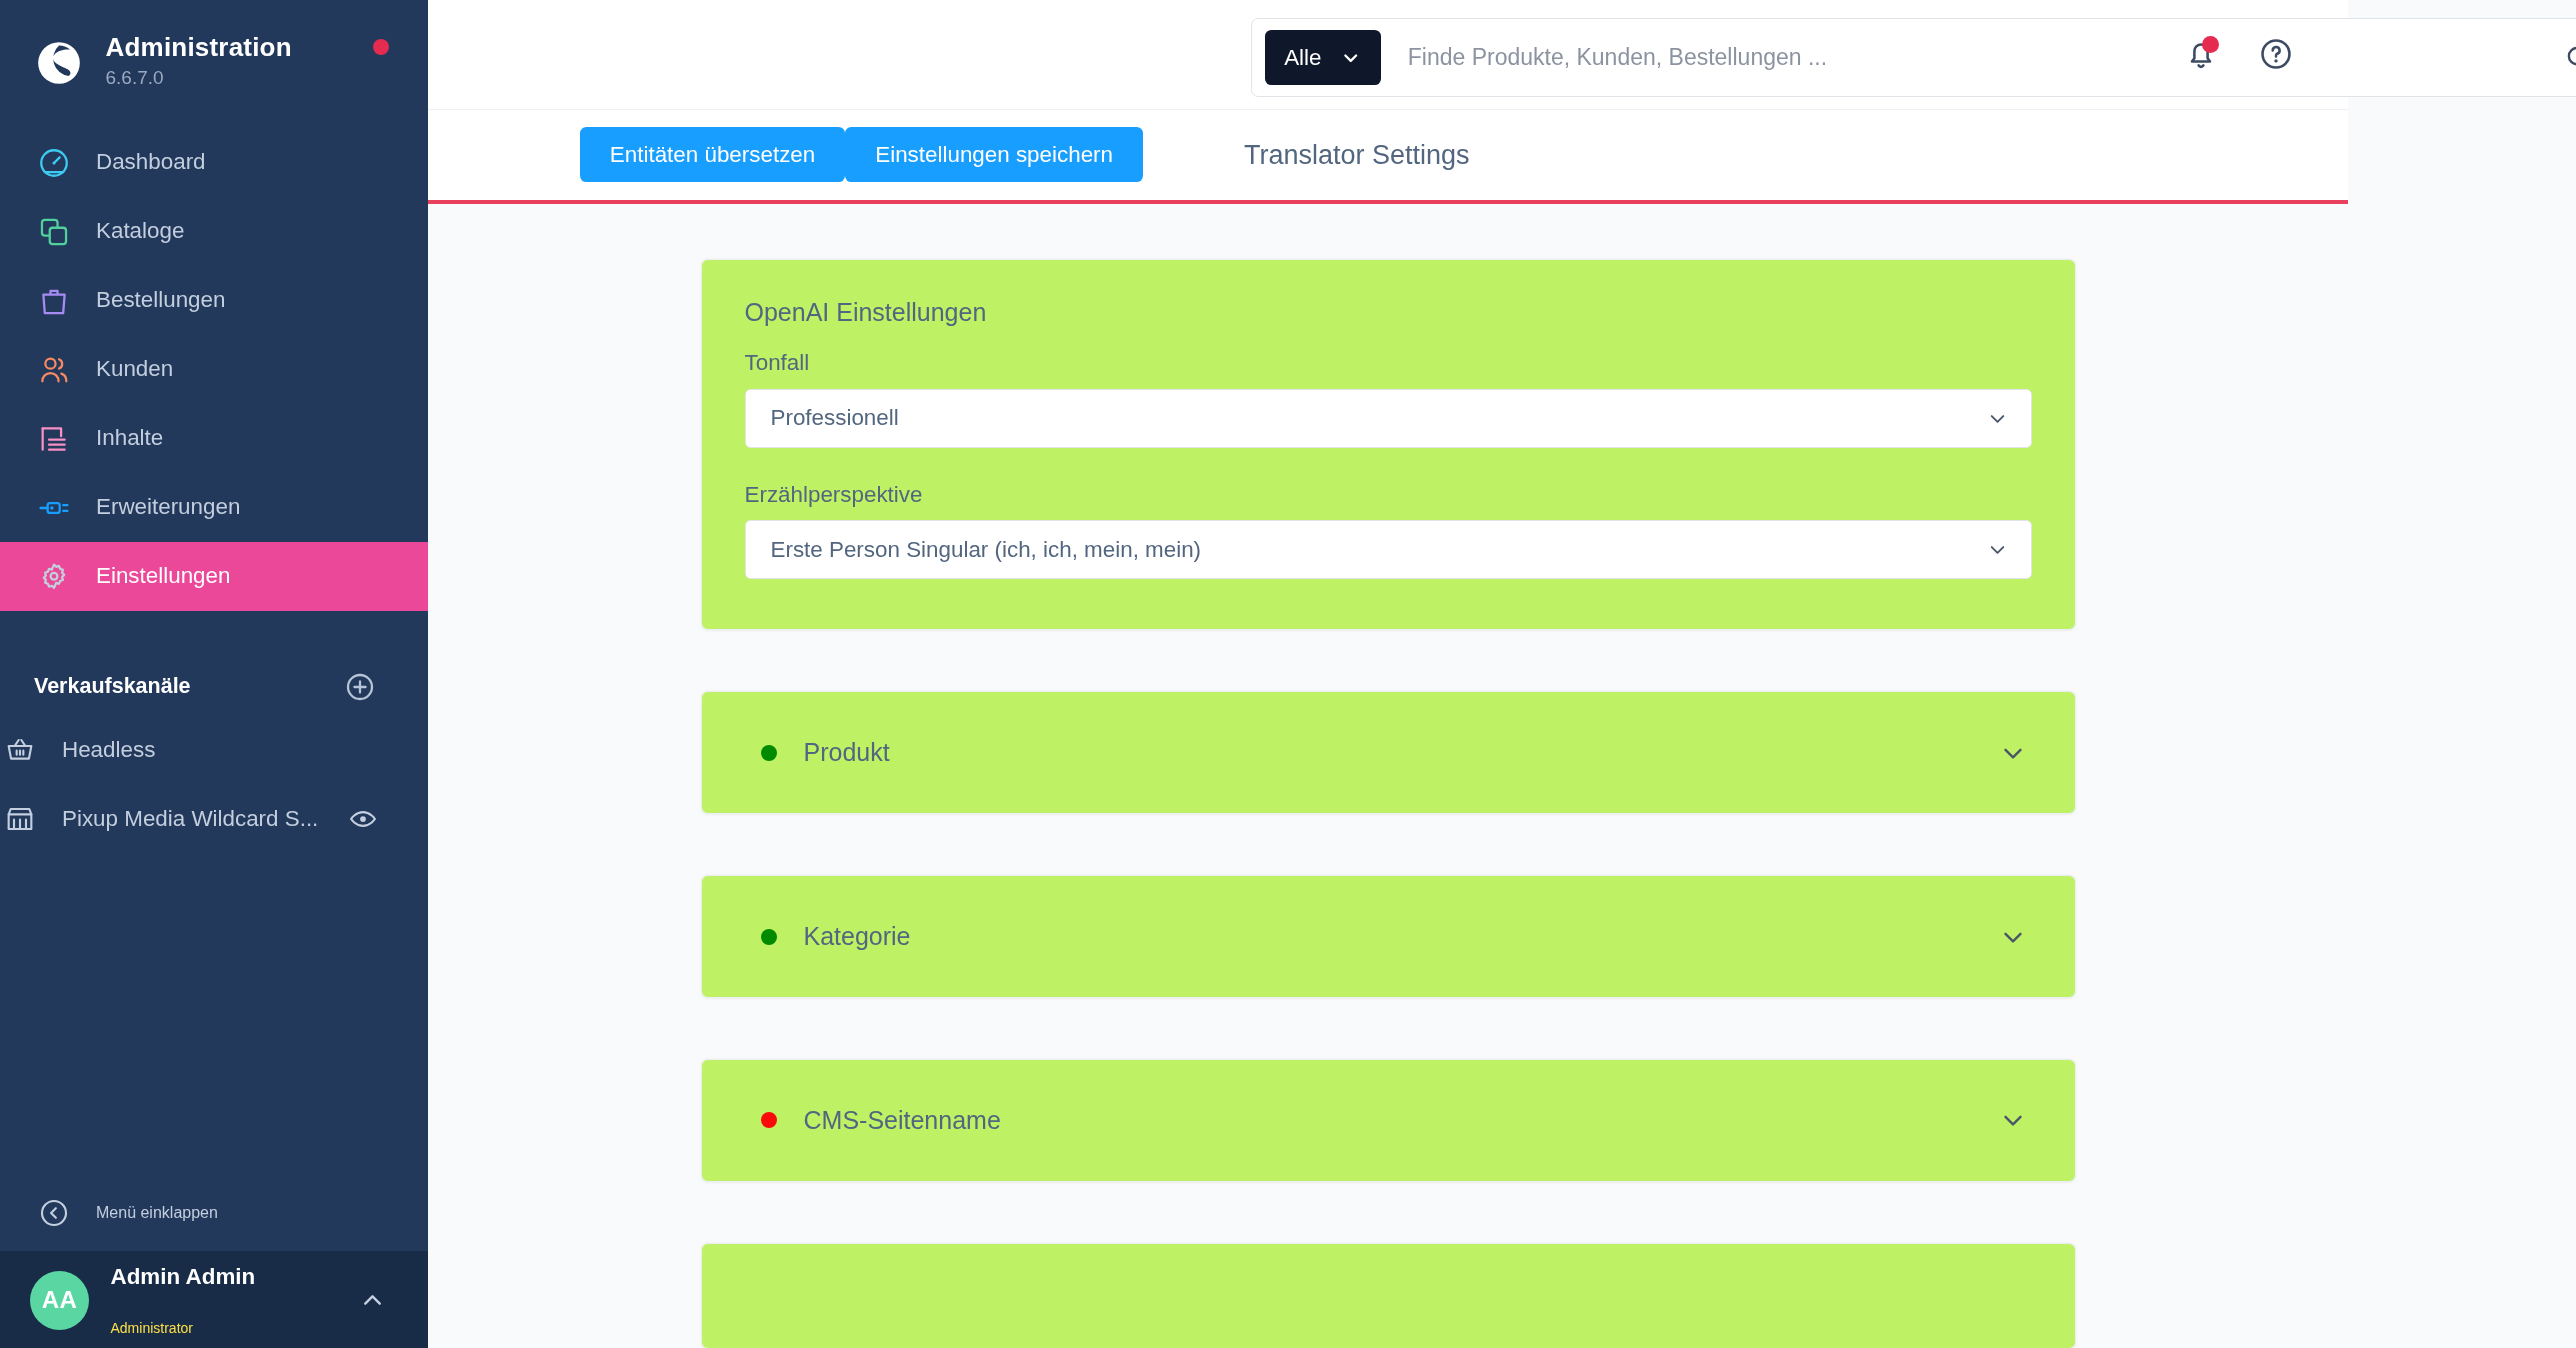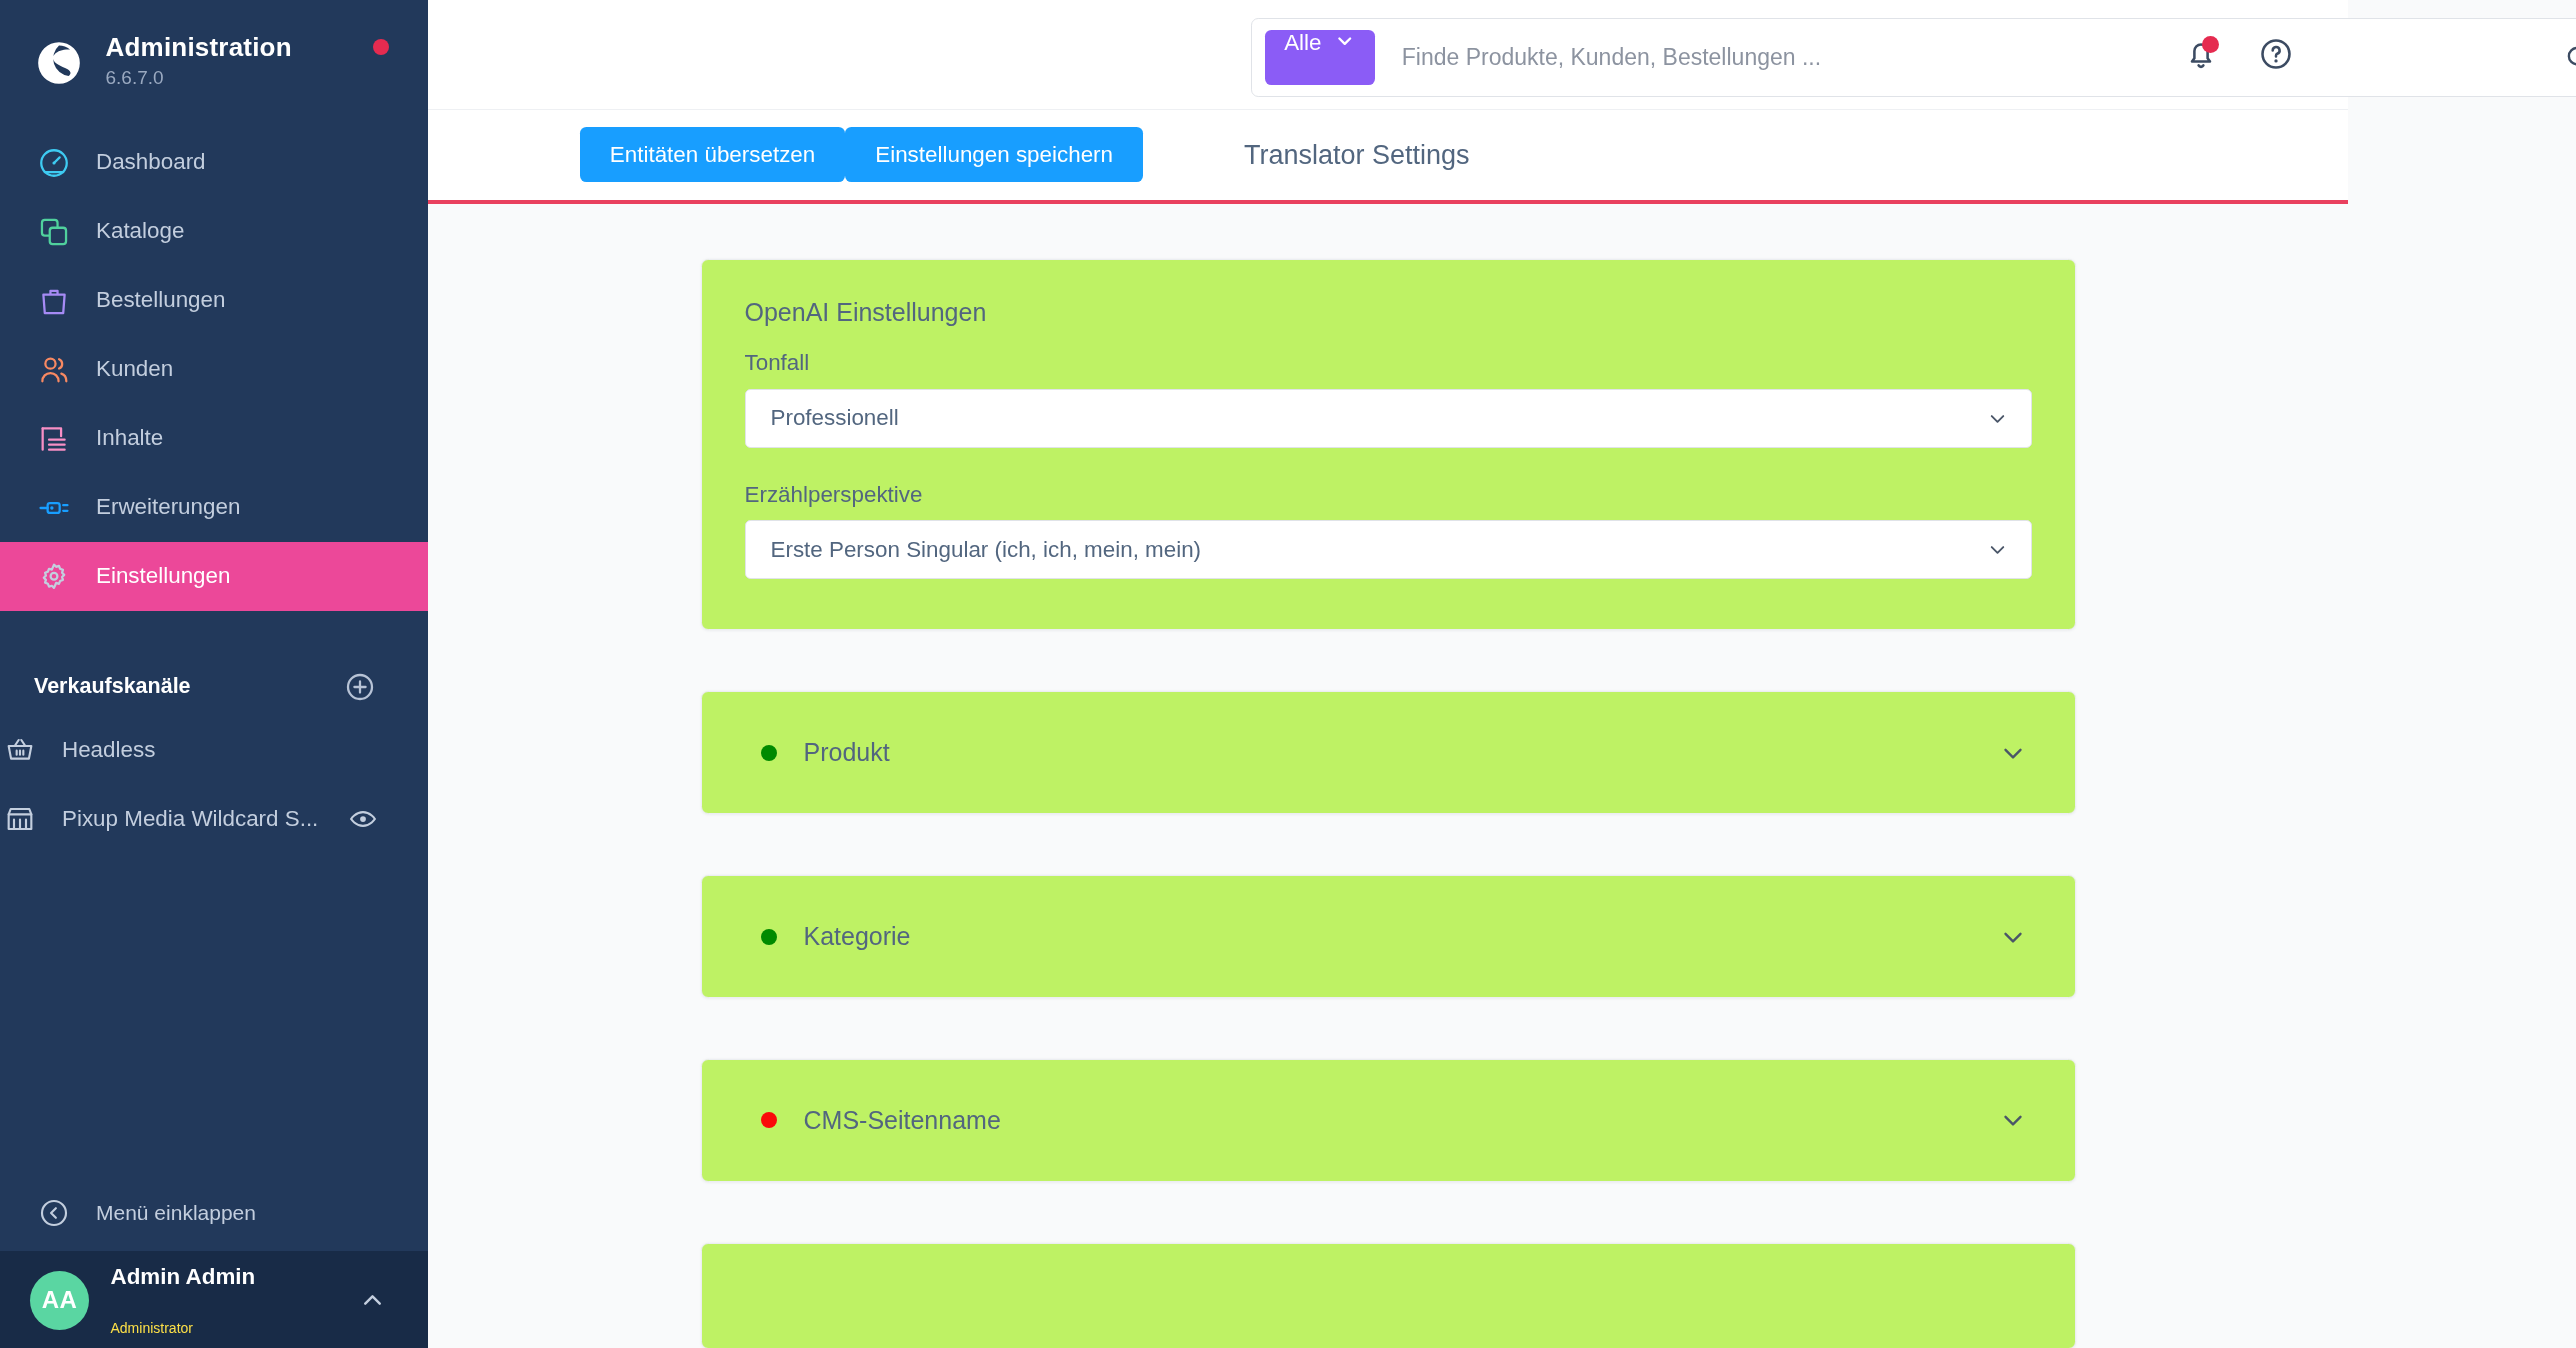--- a/index.html
+++ b/index.html
@@ -76,21 +76,21 @@
   .chan-eye svg { width: 30px; height: 30px; display:block; }
 
   .sidebar-spacer { flex: 1 1 auto; }
 
   .collapse-item {
     display: flex; align-items: center;
     height: 77px; padding-left: 34px; cursor: pointer;
   }
   .collapse-ico { width: 39px; height: 39px; flex: 0 0 39px; display:flex; align-items:center; justify-content:center; }
   .collapse-ico svg { width: 32px; height: 32px; display:block; }
-  .collapse-label { margin-left: 23px; color: #c3cede; font-size: 21px; text-align: center; }
+  .collapse-label { margin-left: 23px; color: #c3cede; font-size: 16px; text-align: center; }
 
   .user-bar {
     height: 98px; background: #182b47;
     display: flex; align-items: center;
     padding: 0 36px 0 30px; position: relative; cursor: pointer;
   }
   .avatar {
     width: 59px; height: 59px; border-radius: 50%;
     background: #5ad6a2; color: #ffffff;
     display: flex; align-items: center; justify-content: center;
@@ -114,23 +114,23 @@
   }
   .search-wrap {
     position: absolute; left: 823px; top: 18px;
     width: 1367px; height: 79px;
     border: 0.9px solid #e0e3e8; border-radius: 7.2px;
     background: #ffffff; display: flex; align-items: center;
     padding: 0 10.7px 0 12.5px;
   }
   .search-scope {
     height: 55px; min-width: 107px;
-    background: #8b5cf6; border-radius: 6.3px;
-    display: flex; justify-content: center;
-    gap: 12px; padding: 0 19.7px; cursor: pointer; flex: 0 0 auto;
+    background: #0f172a; border-radius: 6.3px;
+    display: flex; align-items: center; justify-content: center;
+    gap: 18px; padding: 0 19.7px; cursor: pointer; flex: 0 0 auto;
   }
   .search-scope-label { color: #ffffff; font-size: 22.4px; }
   .search-scope svg { width: 21.5px; height: 21.5px; display:block; }
   .search-input {
     flex: 1 1 auto; border: none; outline: none;
     font-size: 23px; color: #4a5668;
     font-family: Liberation Sans, sans-serif;
     padding-left: 27px; background: transparent;
   }
   .search-input::placeholder { color: #8c93a0; }

